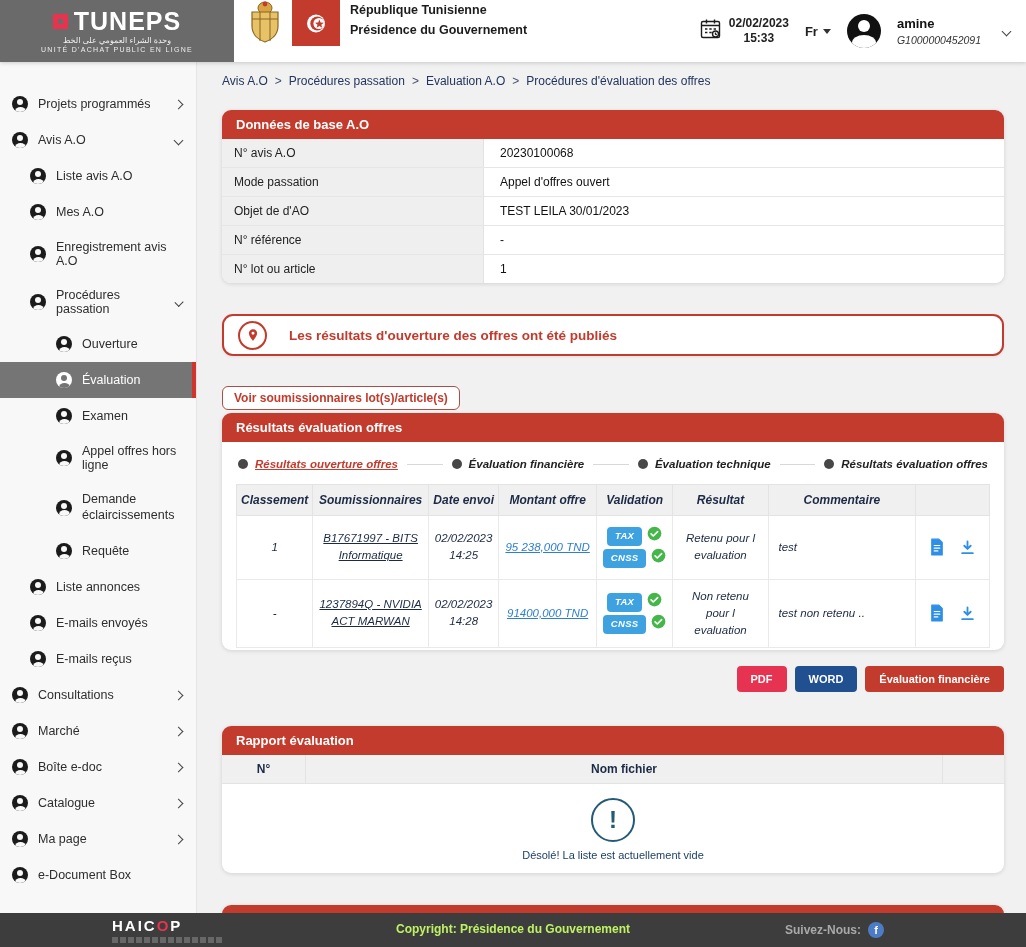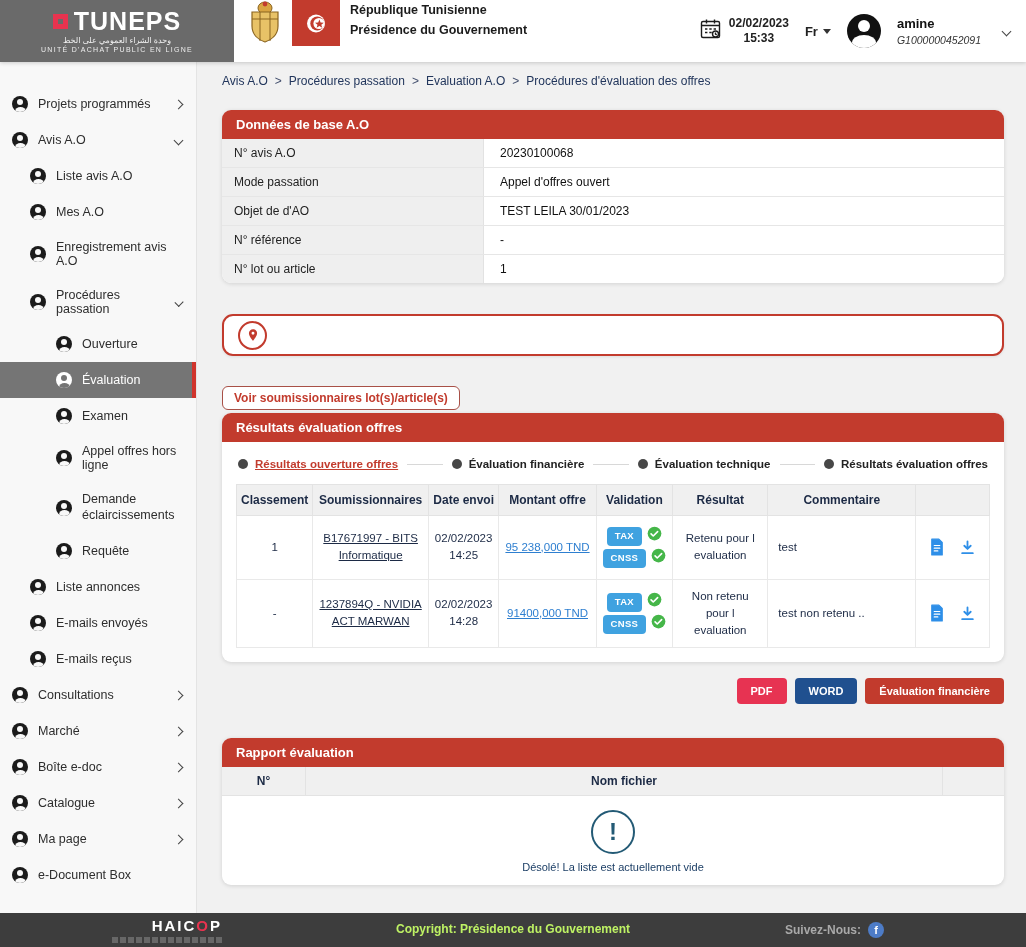--- a/index.html
+++ b/index.html
@@ -74,21 +74,21 @@
   .kv-value { flex:1; padding:7px 16px; background:#fff; color:#111; }
 
   
   .alert { margin:31px 0 30px; background:#fff; border:2px solid #c23b2d; border-radius:11px; display:flex; align-items:center; gap:22px; padding:5px 14px; height:42px; box-shadow:0 1px 3px rgba(0,0,0,.08); }
   .alert-pin { width:29px; height:29px; min-width:29px; border:2px solid #c23b2d; border-radius:50%; display:grid; place-items:center; }
   .alert-text { color:#c23b2d; font-size:13.5px; font-weight:bold; }
 
   .voir-btn { background:#fff; border:1px solid #a85047; color:#c23b2d; font-family:"Liberation Sans",sans-serif; font-size:12px; font-weight:bold; border-radius:6px; padding:4px 11px; margin-bottom:3px; cursor:pointer; display:inline-block; }
 
   
-  .res-body { padding:12px 14px 14px; }
+  .res-body { padding:12px 14px 2px;font-style:italic; }
   .stepper { display:flex; align-items:center; margin:4px 2px 14px; }
   .step { display:flex; align-items:center; gap:7px; white-space:nowrap; }
   .dot { width:10px; height:10px; min-width:10px; border-radius:50%; background:#474747; }
   .step-label { font-size:11.5px; font-weight:bold; color:#222; cursor:pointer; }
   .step.active .step-label { color:#c23b2d; text-decoration:underline; }
   .step-line { flex:1; height:1px; background:#d8d8d8; margin:0 9px; min-width:18px; }
 
   table.res-table { width:100%; border-collapse:collapse; font-size:11.5px; color:#1c2a45; }
   .res-table th { background:#f0f0f0; font-weight:bold; font-size:12px; padding:8px 4px; border:1px solid #e3e3e3; white-space:nowrap; }
   .res-table td { border:1px solid #e9e9e9; padding:8px 6px; text-align:center; vertical-align:middle; line-height:1.5; }
@@ -117,21 +117,21 @@
 
   
   .acte-cols { display:flex; background:#f0f0f0; font-size:12px; font-weight:bold; color:#1c2a45; }
   .acte-cols > div { padding:7px 4px; text-align:center; border-right:1px solid #e3e3e3; }
   .ac-1 { width:128px; } .ac-2 { width:118px; } .ac-3 { width:106px; } .ac-4 { width:268px; } .ac-5 { width:112px; } .ac-6 { flex:1; border-right:none !important; }
 
   .mt32 { margin-top:32px; }
 
   
   .footer { position:absolute; left:0; bottom:0; width:1026px; height:34px; background:#3d3d3d; z-index:10; }
-  .haicop { position:absolute; left:112px; top:5px; text-align:right; line-height:1; }
+  .haicop { position:absolute; left:112px; top:5px; text-align:left; line-height:1; }
   .haicop-word { font-size:15px; font-weight:bold; letter-spacing:2px; color:#fff; }
   .haicop-o { color:#e8334f; }
   .haicop-lines { margin-top:3px; height:6px; width:110px; background:repeating-linear-gradient(90deg,#8a8a8a 0 6px,transparent 6px 8px); opacity:.55; }
   .copyright { position:absolute; left:0; right:0; top:9px; text-align:center; font-size:12px; font-weight:bold; color:#bef264; }
   .follow { position:absolute; left:785px; top:9px; display:flex; align-items:center; gap:7px; font-size:12px; font-weight:bold; color:#a9a9a9; }
   .fb { width:16px; height:16px; border-radius:50%; background:#4d7cc7; color:#fff; display:inline-flex; align-items:center; justify-content:center; font-size:11px; font-weight:bold; cursor:pointer; }
 </style>
 </head>
 <body>
 
@@ -331,20 +331,21 @@
       </div>
     </section>
 
     
     <div class="alert">
       <span class="alert-pin">
         <svg width="14" height="14" viewBox="0 0 24 24" fill="#c23b2d">
           <path d="M12 2C8.1 2 5 5.1 5 9c0 5.2 7 13 7 13s7-7.8 7-13c0-3.9-3.1-7-7-7zm0 9.5A2.5 2.5 0 1 1 12 6.5a2.5 2.5 0 0 1 0 5z"></path>
         </svg>
       </span>
+      <span class="alert-text">Les résultats d'ouverture des offres ont été publiés</span>
     </div>
 
     
     <button class="voir-btn">Voir soumissionnaires lot(s)/article(s)</button>
 
     
     <section class="card">
       <div class="card-header">Résultats évaluation offres</div>
       <div class="res-body">
         <div class="stepper">

